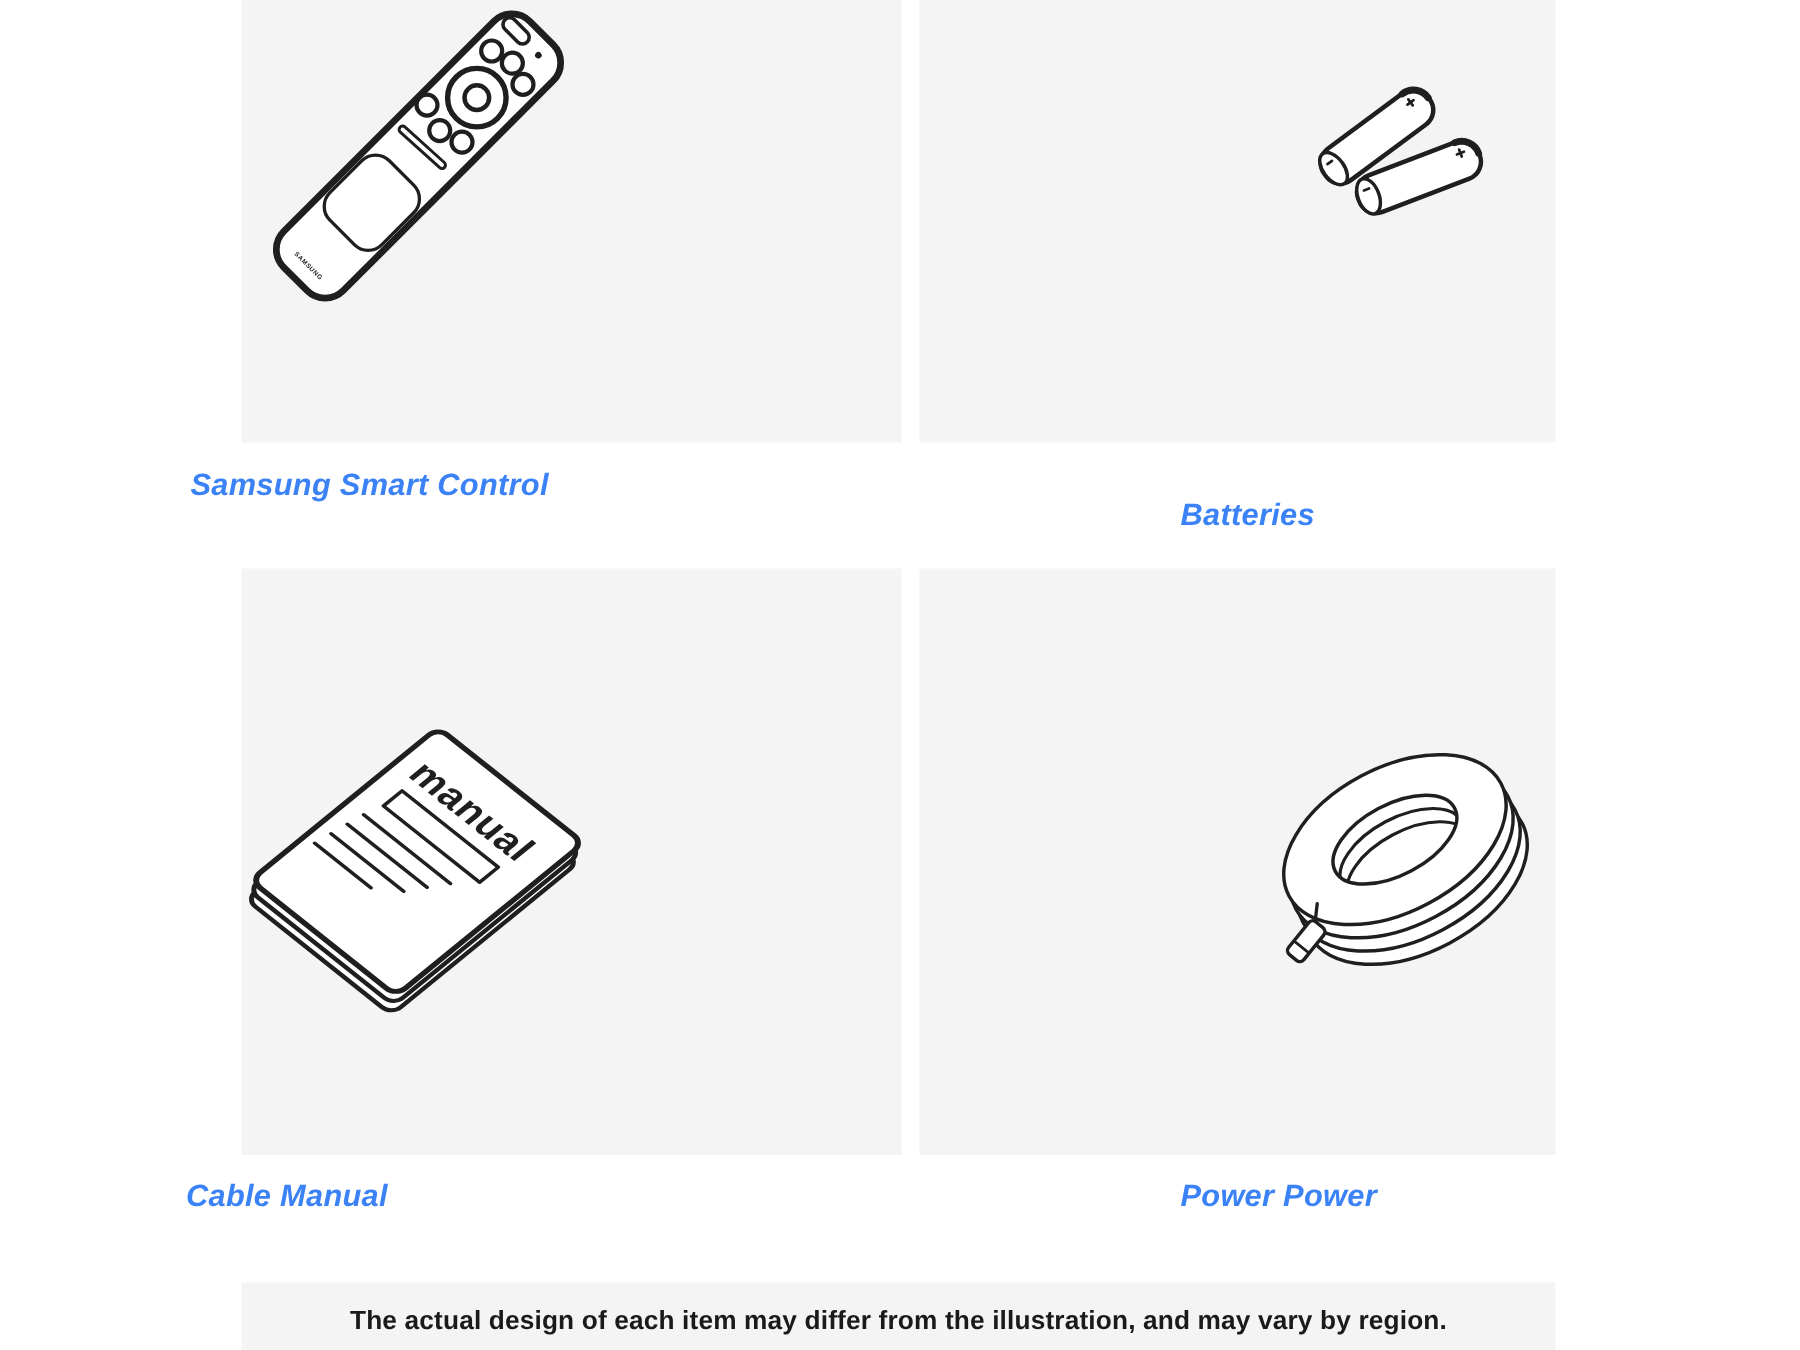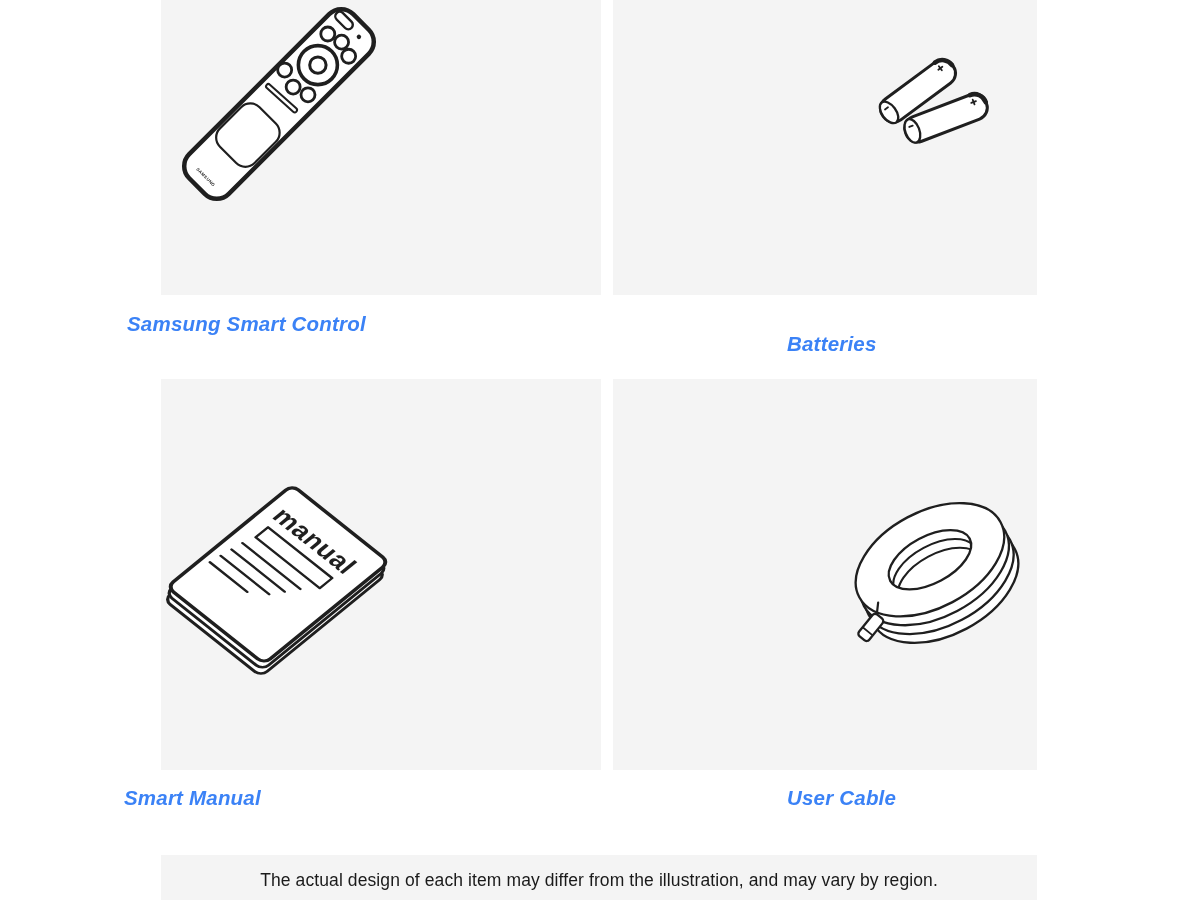--- a/index.html
+++ b/index.html
@@ -23,21 +23,21 @@
   #caption-remote   {left:127px;top:311px;}
   #caption-batteries{left:787px;top:311px;margin-top:20px;}
   #caption-manual   {left:124px;top:785px;}
   #caption-cable    {left:787px;top:785px;}
   .footer-bar{
     position:absolute;left:161px;top:855px;width:876px;height:60px;
     background:#f4f4f4;text-align:center;
     padding-top:15px;box-sizing:border-box;
   }
   .footer-bar .disclaimer{
-    font-size:17.5px;font-weight:400;letter-spacing:0.1px;color:#1a1a1a;
+    font-size:17.5px;font-weight:700;letter-spacing:0.1px;color:#1a1a1a;
   }
   .ln{stroke:#1f1f1f;fill:none;stroke-linecap:round;stroke-linejoin:round;}
   .wh{fill:#ffffff;}
 </style>
 </head>
 <body>
 
 <div class="panel" id="panel-remote">
   <svg width="440" height="295" viewBox="0 0 440 295">
     <g transform="translate(118,104) rotate(45)" class="ln">
@@ -119,18 +119,18 @@
         <line x1="13" y1="-3" x2="24" y2="-10" stroke-width="2.2"></line>
         <rect x="-14" y="-6.5" width="28" height="13" rx="3.5" class="wh" stroke-width="2.3"></rect>
         <line x1="-5" y1="-6" x2="-5" y2="6" stroke-width="1.8"></line>
       </g>
     </g>
   </svg>
 </div>
 
 <div class="caption" id="caption-remote">Samsung Smart Control</div>
 <div class="caption" id="caption-batteries">Batteries</div>
-<div class="caption" id="caption-manual">Smart Manual</div>
-<div class="caption" id="caption-cable">User Cable</div>
+<div class="caption" id="caption-manual">Cable Manual</div>
+<div class="caption" id="caption-cable">Power Power</div>
 
 <div class="footer-bar">
   <span class="disclaimer">The actual design of each item may differ from the illustration, and may vary by region.</span>
 </div>
 
 </body></html>

